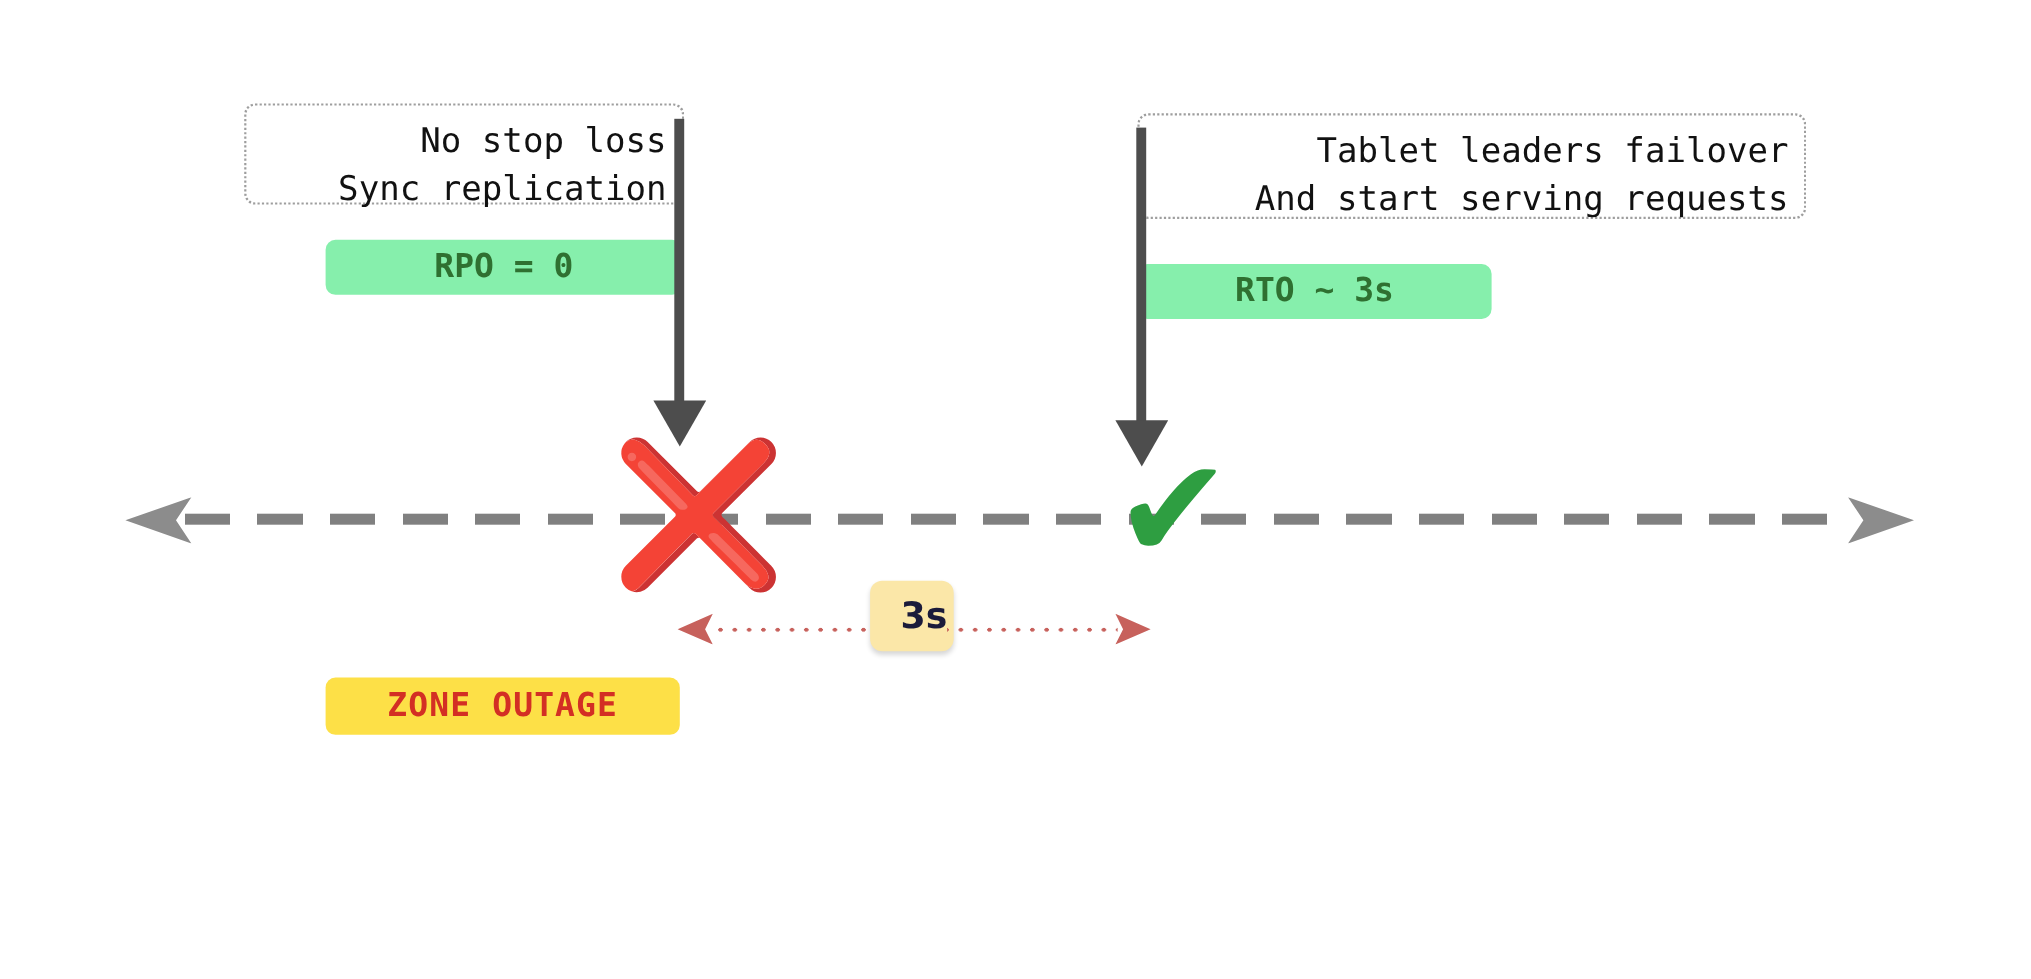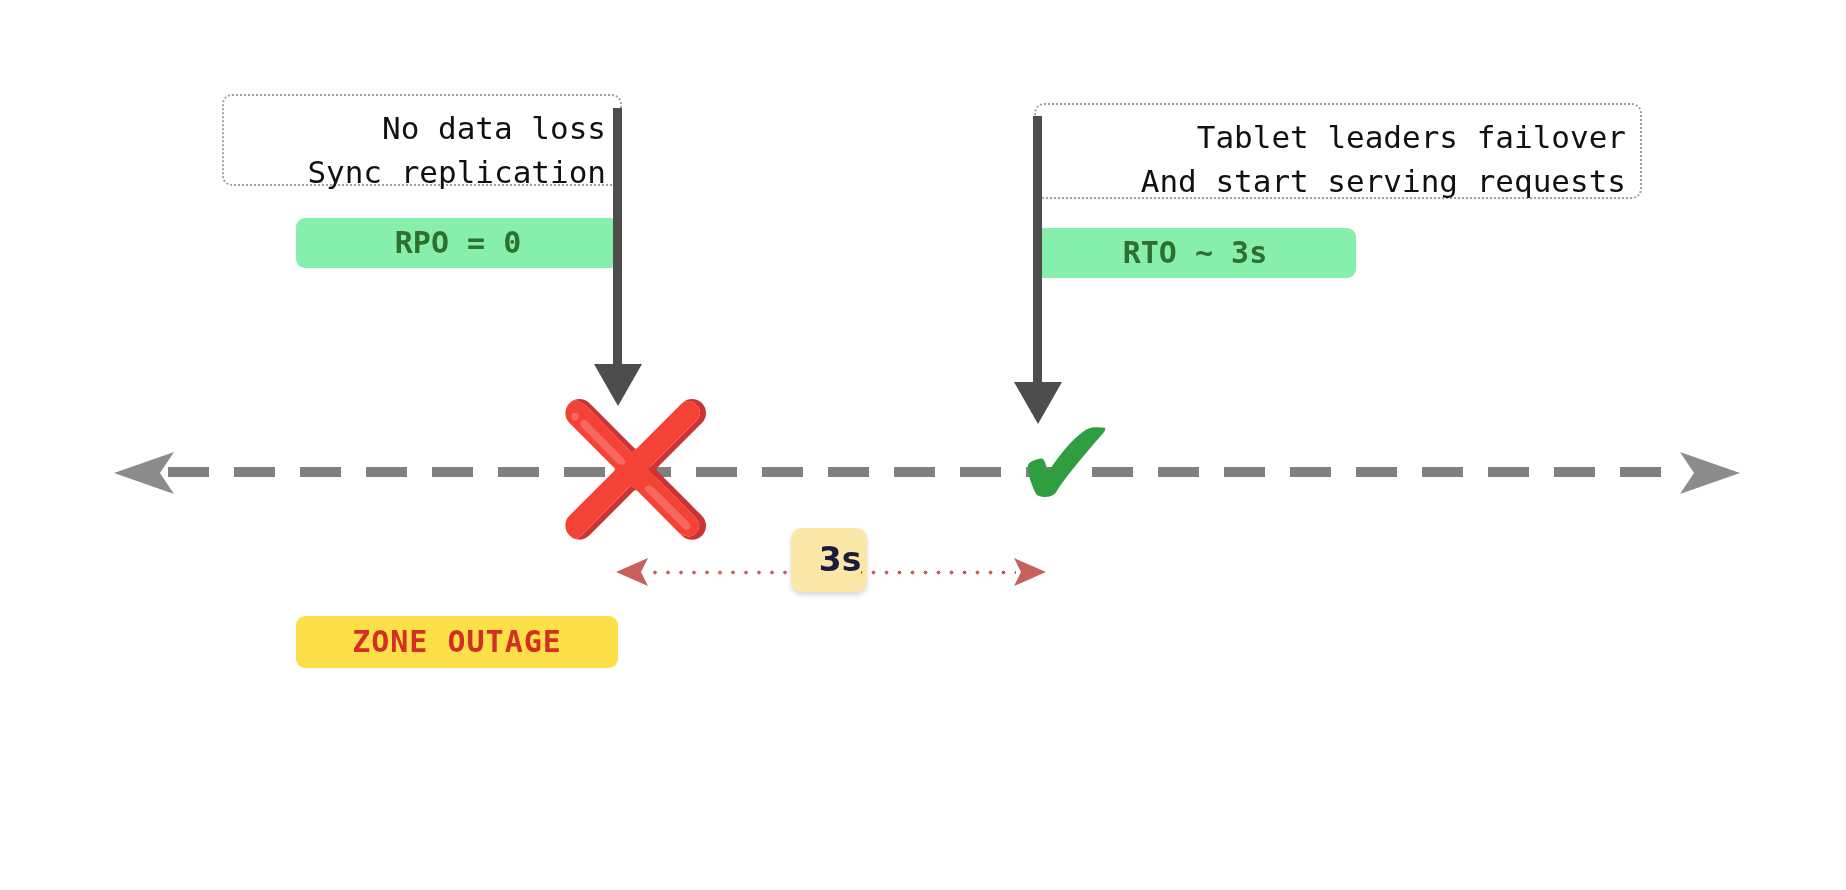--- a/index.html
+++ b/index.html
@@ -115,32 +115,32 @@
     font-size: 33px;
     text-align: center;
     line-height: 64px;
   }
 </style>
 </head>
 <body>
 
 <div id="stage">
 
-  <div class="callout right-align" style="left:222px; top:94px; width:400px; height:92px;">No data loss
+  <div class="callout right-align" style="left:222px; top:94px; width:400px; height:92px;">No stop loss
 Sync replication</div>
 
   <div class="pill pill-green" style="left:296px; top:218px; width:324px; height:50px;">RPO = 0</div>
 
   <div class="vline" style="left:613px; top:108px; height:270px;"></div>
   <div class="vhead" style="left:594px; top:364px;"></div>
 
   <div class="callout left-align" style="left:1034px; top:103px; width:608px; height:96px;">Tablet leaders failover
 And start serving requests</div>
 
-  <div class="pill pill-green" style="left:1034px; top:228px; width:322px; height:50px;">RTO ~ 3s</div>
+  <div class="pill pill-green" style="left:1034px; top:240px; width:322px; height:50px;">RTO ~ 3s</div>
 
   <div class="vline" style="left:1033px; top:116px; height:280px;"></div>
   <div class="vhead" style="left:1014px; top:382px;"></div>
 
   <svg class="tl-arrow" style="left:112px; top:452px;" width="70" height="42" viewBox="0 0 70 42">
     <path d="M2 21 L62 0 L48 21 L62 42 Z" fill="#8c8c8c"></path>
   </svg>
 
   <div class="timeline-dash" style="left:168px; top:467px; width:1510px;"></div>
 

